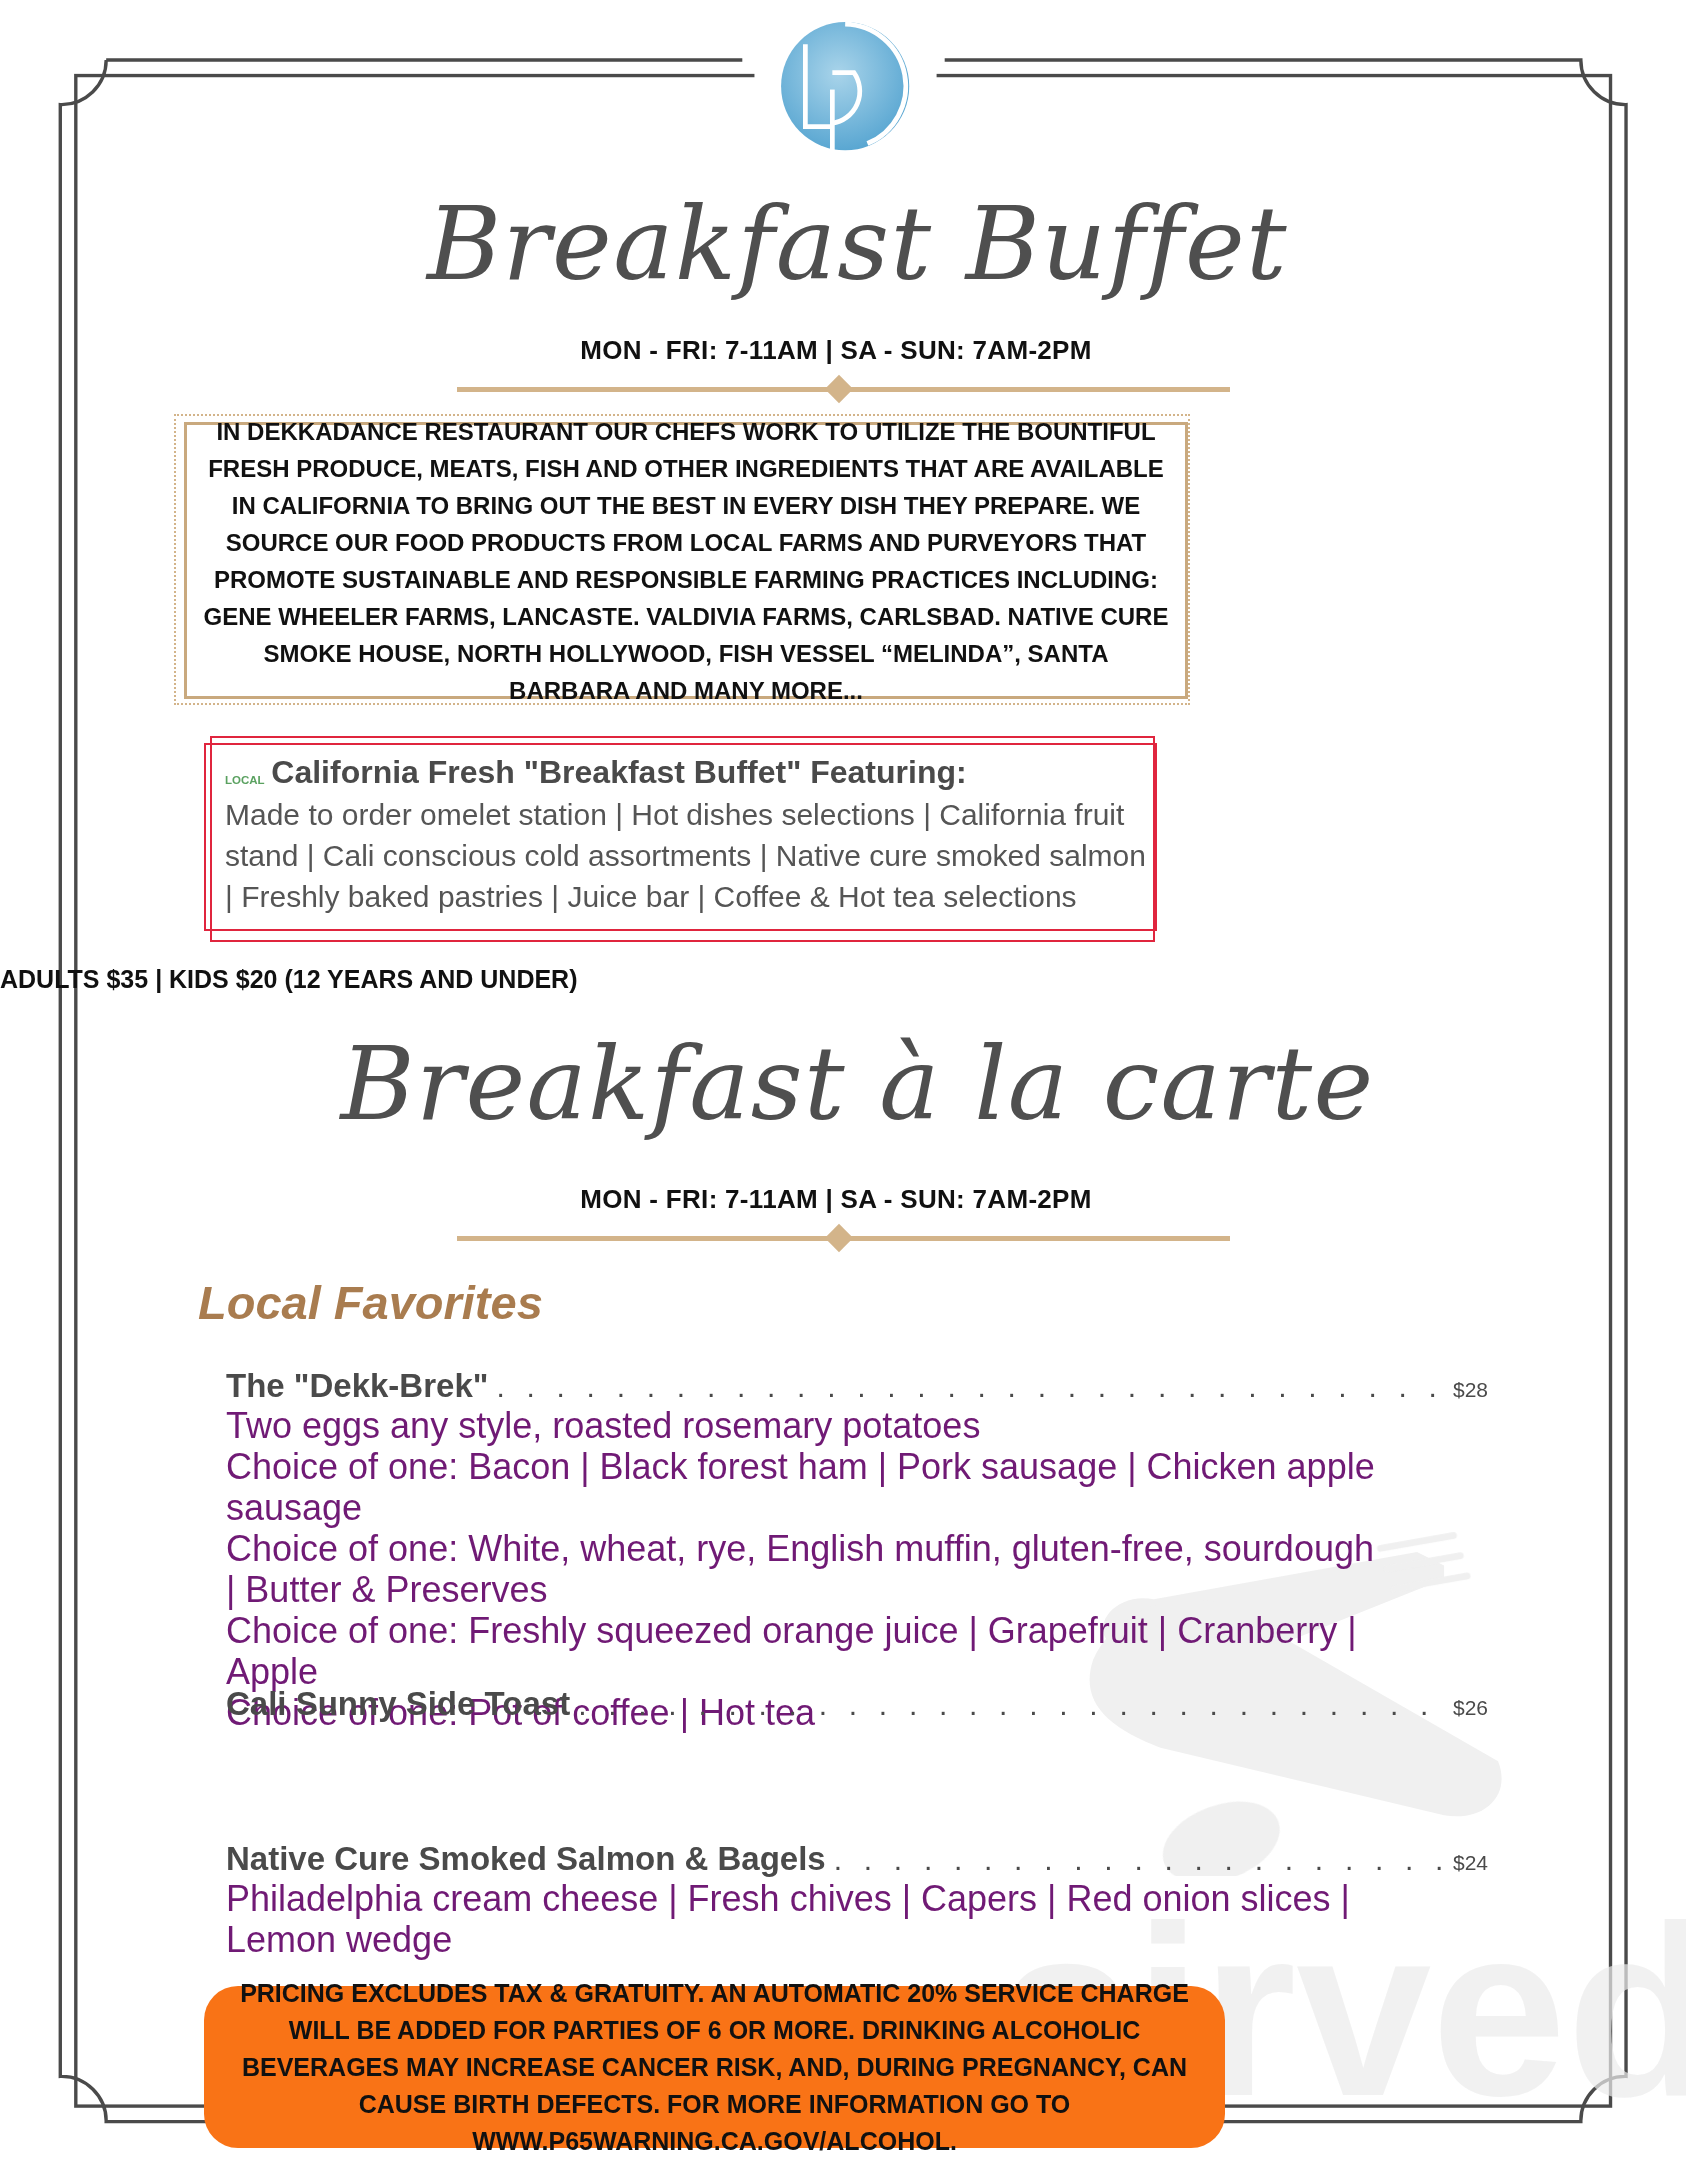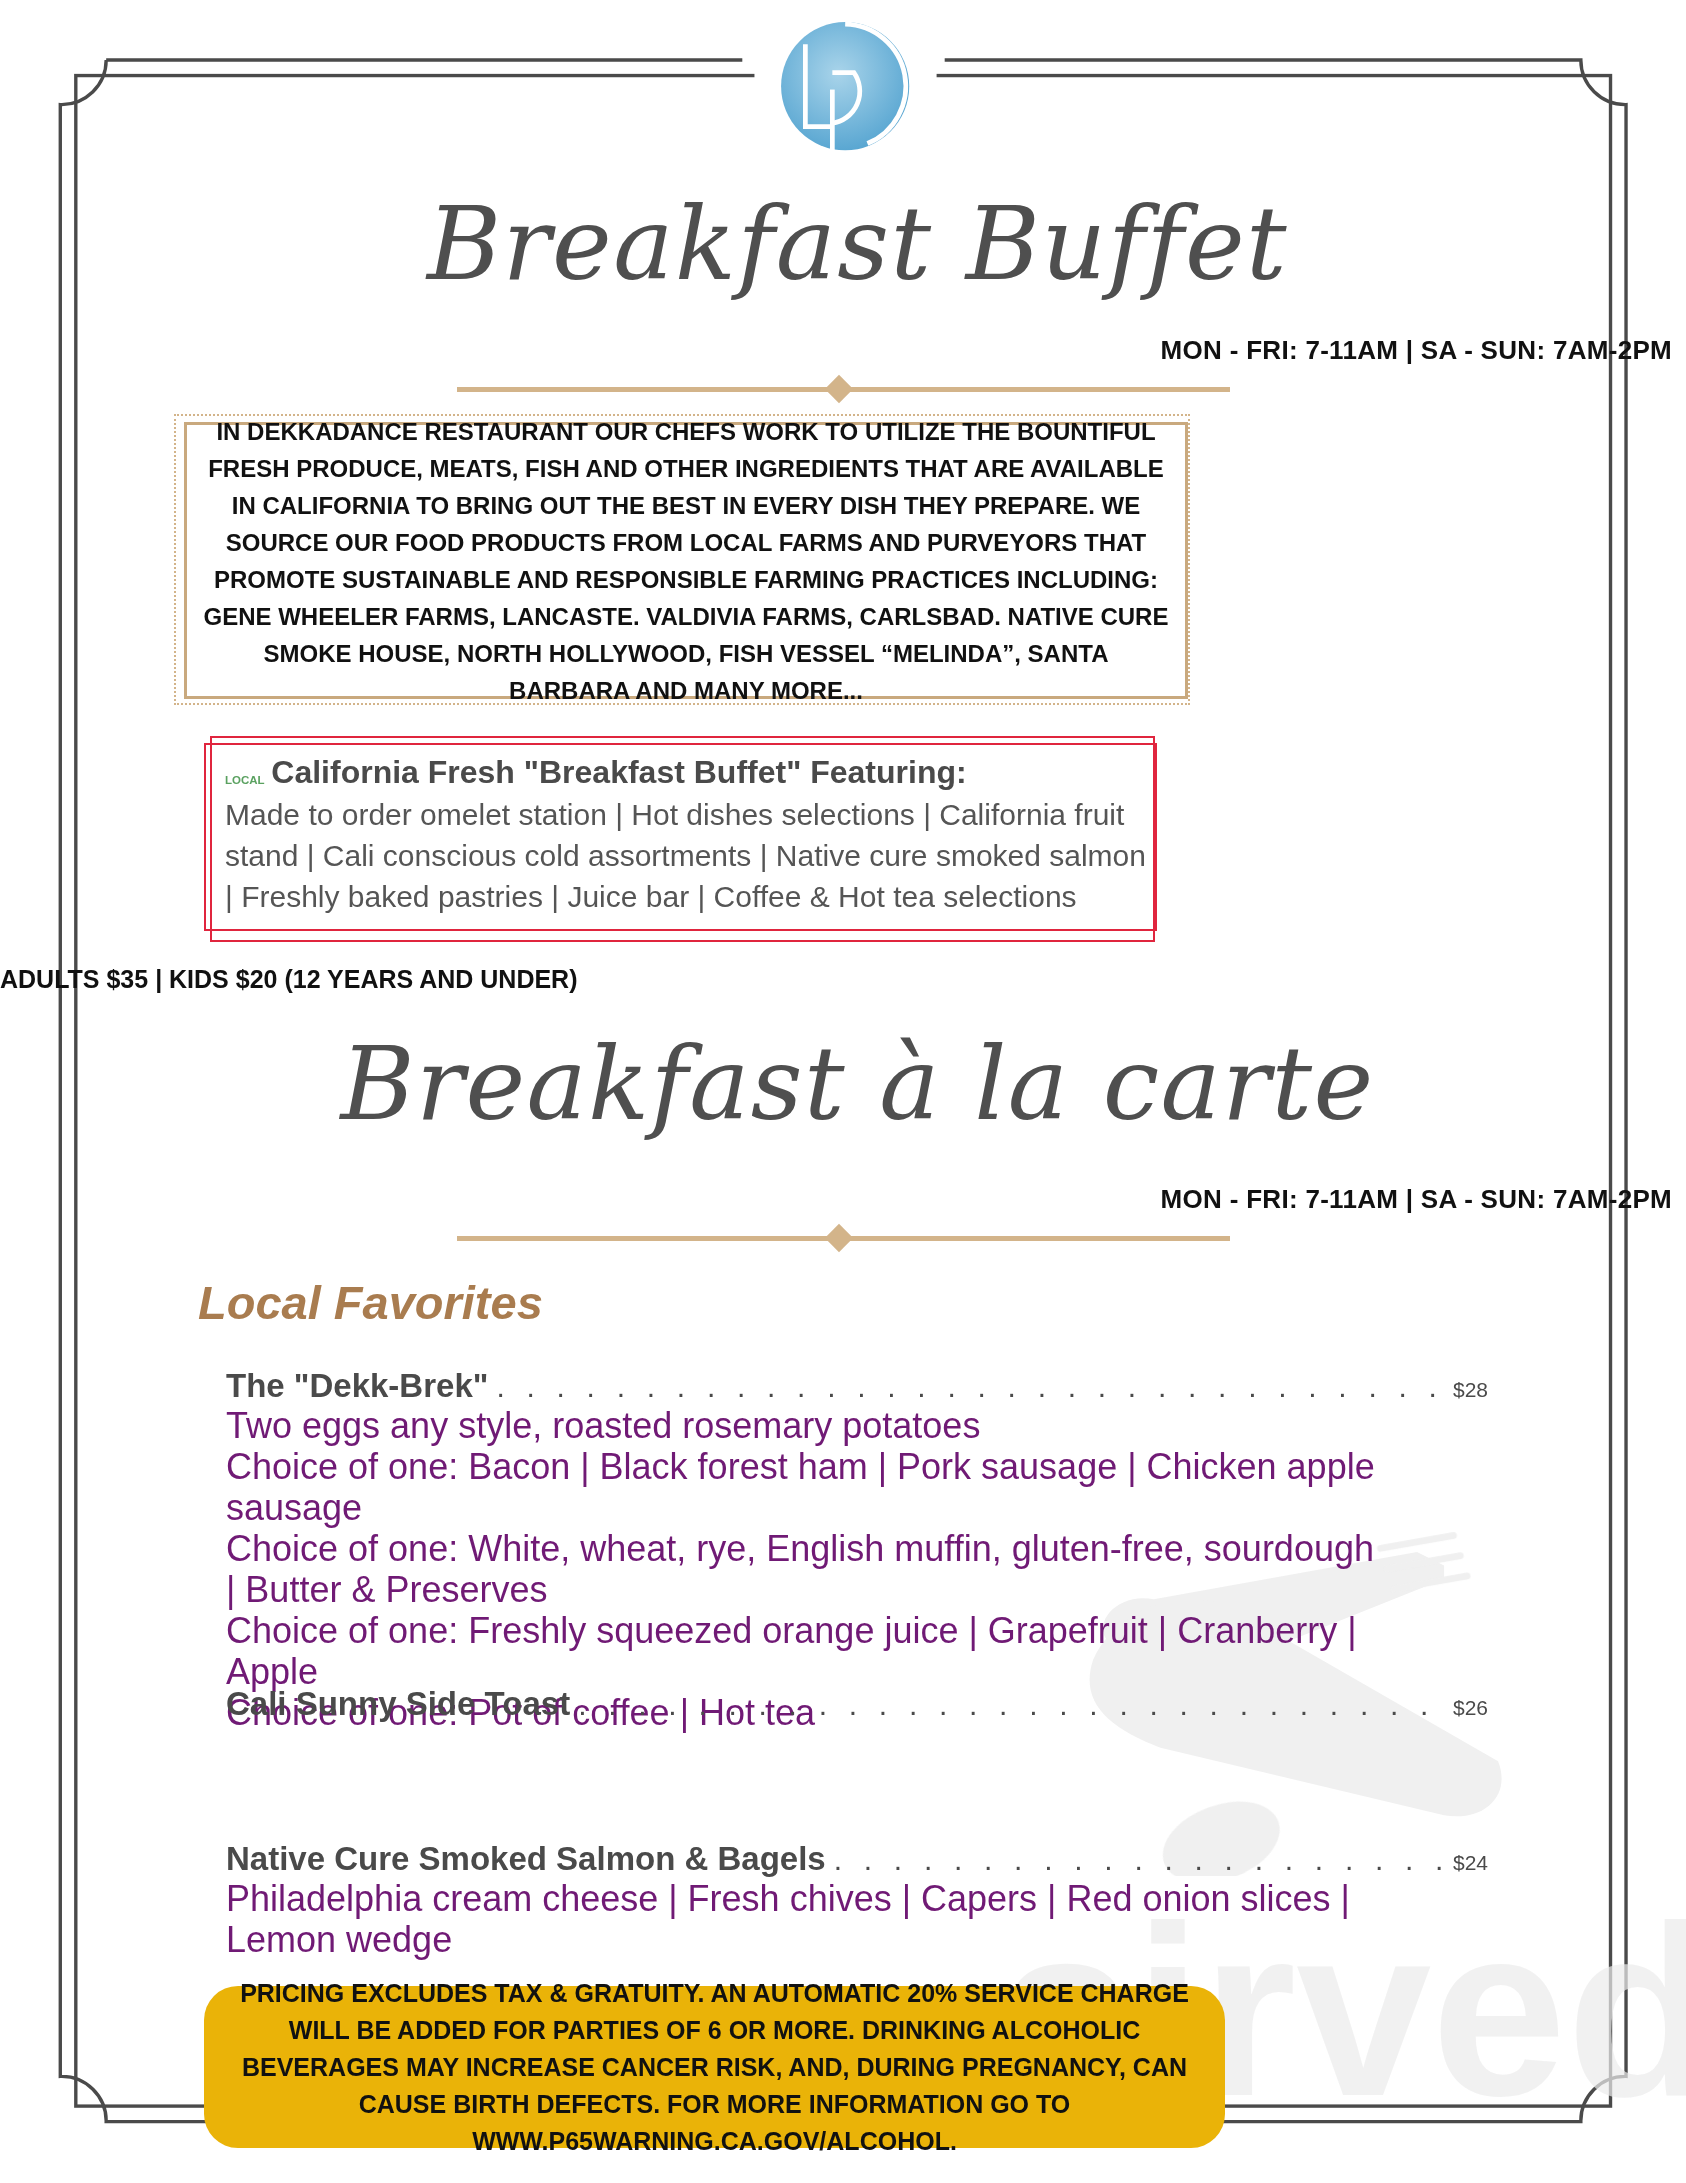--- a/index.html
+++ b/index.html
@@ -1,39 +1,39 @@
 <!DOCTYPE html>
 <html style="font-size:10.8px"><head>
 <meta charset="utf-8">
 <style>
   html, body { margin:0; padding:0; background:#ffffff; }
   body { width:1687px; height:2183px; position:relative; overflow:hidden; font-family:"DejaVu Sans", sans-serif; color:#4a4a4a; }
   .frame-svg { position:absolute; left:0; top:0; }
   .logo { position:absolute; left:773px; top:12px; width:145px; height:145px; }
   .script-title { position:absolute; left:0; width:1687px; text-align:center; font-family:"DejaVu Serif", serif; font-style:italic; color:#4f4f4f; font-weight:normal; letter-spacing:1.3px;padding-left:14px; }
-  .hours { position:absolute; left:0; width:1672px; text-align:right; font-family:"Liberation Sans", sans-serif; font-weight:bold; font-size:26px; color:#111; letter-spacing:0.3px; }
+  .hours { position:absolute; left:0; width:1672px; text-align:center; font-family:"Liberation Sans", sans-serif; font-weight:bold; font-size:26px; color:#111; letter-spacing:0.3px; }
   .divider { position:absolute; left:457px; width:773px; height:4.7px; background:#d3b48a; }
   .diamond { position:absolute; width:20px; height:20px; background:#d3b48a; transform:rotate(45deg); }
   .intro-outer { position:absolute; left:174px; top:414px; width:1016px; height:291px; border:2px dotted #d3b48a; box-sizing:border-box; }
   .intro-inner { position:absolute; left:184px; top:422px; width:1004px; height:277px; border:3.4px solid #c9a97e; box-sizing:border-box; display:flex; align-items:center; justify-content:center; }
   .intro-text { width:972px; text-align:center; font-family:"Liberation Sans", sans-serif; font-weight:bold; font-size:24px; line-height:37px; color:#111; }
   .red-box { position:absolute; border:2.7px solid #e0253e; box-sizing:border-box; }
   .buffet-block { position:absolute; left:225px; top:754px; width:924px; }
   .local-tag { font-family:"Liberation Sans", sans-serif; font-weight:bold; font-size:11.5px; color:#5aa160; margin-right:6.7px; vertical-align:middle; }
   .buffet-head { font-family:"Liberation Sans", sans-serif; font-weight:bold; font-size:32px; color:#4a4a4a; }
   .buffet-desc { font-family:"Liberation Sans", sans-serif; font-size:30px; line-height:41px; color:#555; margin-top:2.7px; }
   .prices { position:absolute; left:0; width:1687px; top:965px; font-family:"Liberation Sans", sans-serif; font-weight:bold; font-size:25px; color:#111; }
   .section-title { position:absolute; left:198px; top:1275px; font-family:"Liberation Sans", sans-serif; font-style:italic; font-weight:bold; font-size:47px; color:#a97c4f;text-align:center; }
   .item { position:absolute; left:226px; width:1262px; }
   .item-row { display:flex; align-items:baseline; }
   .item-name { font-family:"Liberation Sans", sans-serif; font-weight:bold; font-size:33px; color:#4a4a4a; white-space:nowrap; }
   .leader { flex:1; overflow:hidden; white-space:nowrap; font-family:"Liberation Sans", sans-serif; font-size:30px; color:#4a4a4a; margin:0 6.7px 0 8px; letter-spacing:6.7px; }
   .item-price { font-family:"Liberation Sans", sans-serif; font-size:21px; color:#4a4a4a; white-space:nowrap; }
   .item-desc { font-family:Liberation Sans, sans-serif; font-size:36px; line-height:41px; color:#701a75; width:1201px; }
-  .footer-box { position:absolute; left:204px; top:1986px; width:1021px; height:162px; background:#eab308; border-radius:34px; display:flex; align-items:center; justify-content:center; }
+  .footer-box { position:absolute; left:204px; top:1986px; width:1021px; height:162px; background:#f97316; border-radius:34px; display:flex; align-items:center; justify-content:center; }
   .footer-text { width:985px; text-align:center; font-family:"Liberation Sans", sans-serif; font-weight:bold; font-size:25px; line-height:37px; color:#111; }
   .watermark { position:absolute; pointer-events:none; }
 </style>
 </head>
 <body>
 
 <svg class="frame-svg" width="1687" height="2183" viewBox="0 0 2500 3236">
   <g fill="none" stroke="#4a4a4a" stroke-width="5">
 
     <rect x="112" y="112" width="2275" height="3010"></rect>

